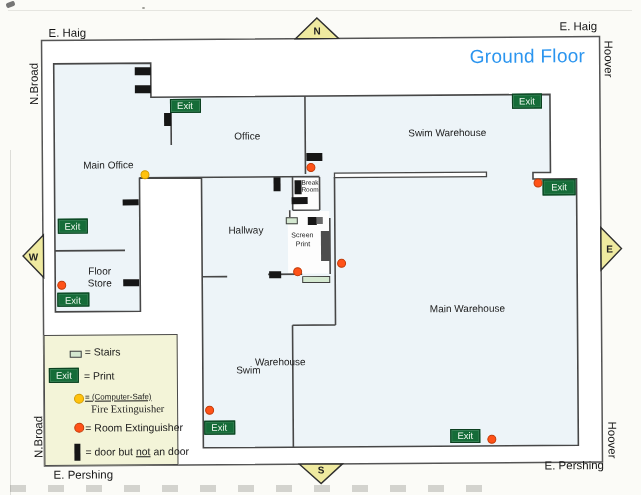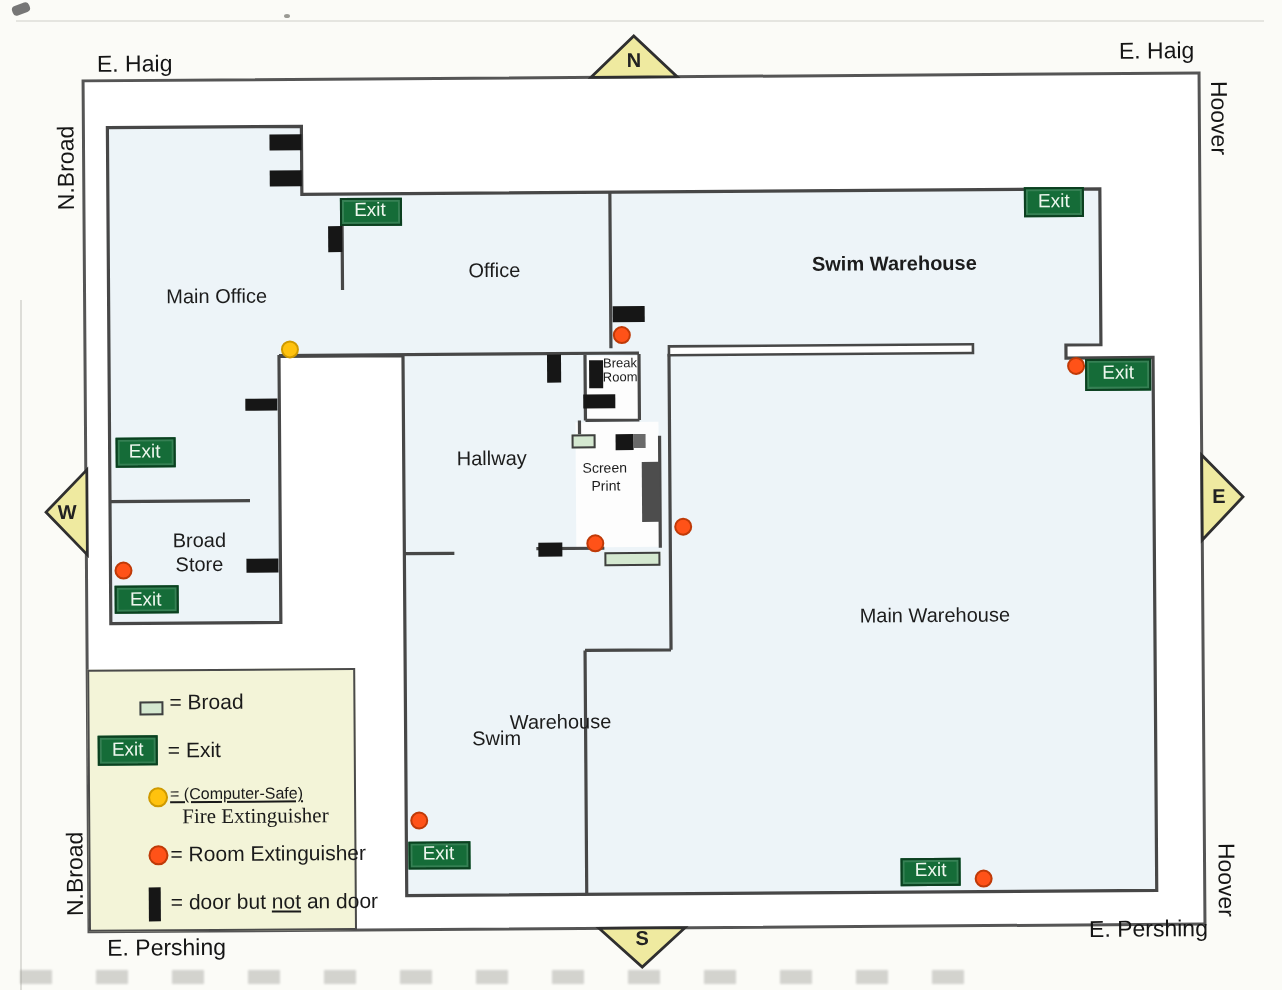--- a/index.html
+++ b/index.html
@@ -79,44 +79,45 @@
              M55,249 H125" fill="none" stroke="#474747" stroke-width="1.6"></path>
 
     <rect x="335" y="173.3" width="152" height="4.4" fill="#ffffff" stroke="#474747" stroke-width="1.3"></rect>
 
     <path d="M297,38.5 L318.5,18 L340,38.5 Z" fill="#efeaa0" stroke="#2f2f2f" stroke-width="1.4"></path>
     <path d="M298,464 L319.5,483.5 L341,464 Z" fill="#efeaa0" stroke="#2f2f2f" stroke-width="1.4"></path>
     <path d="M43.5,233 L23,254 L43.5,275.5 Z" fill="#efeaa0" stroke="#2f2f2f" stroke-width="1.4"></path>
     <path d="M601,229.5 L621.5,250.5 L601,272 Z" fill="#efeaa0" stroke="#2f2f2f" stroke-width="1.4"></path>
   </svg>
 
+  <div class="title" style="left:471px;top:47px;">Ground Floor</div>
 
   <div class="street" style="left:50px;top:25px;">E. Haig</div>
   <div class="street" style="left:561px;top:22px;">E. Haig</div>
   <div class="street vert" style="left:35px;top:82px;">N.Broad</div>
   <div class="street vert" style="left:37px;top:435px;">N.Broad</div>
   <div class="street vert-r" style="left:610px;top:61px;">Hoover</div>
   <div class="street vert-r" style="left:611px;top:442px;">Hoover</div>
   <div class="street" style="left:52px;top:467px;">E. Pershing</div>
   <div class="street" style="left:543px;top:461px;">E. Pershing</div>
 
   <div class="compass-letter" style="left:318.5px;top:31px;">N</div>
   <div class="compass-letter" style="left:319.5px;top:470px;">S</div>
   <div class="compass-letter" style="left:33.5px;top:254.5px;">W</div>
   <div class="compass-letter" style="left:609.5px;top:250.5px;">E</div>
 
-  <div class="room-label" style="left:109px;top:148px;">Main Office</div>
+  <div class="room-label" style="left:109px;top:164px;">Main Office</div>
   <div class="room-label" style="left:248px;top:136px;">Office</div>
-  <div class="room-label" style="left:448px;top:134px;font-weight:bold;">Swim Warehouse</div>
+  <div class="room-label" style="left:448px;top:134px;">Swim Warehouse</div>
   <div class="room-label" style="left:246px;top:230px;">Hallway</div>
   <div class="room-label small" style="left:310.5px;top:183px;">Break</div>
   <div class="room-label small" style="left:310.5px;top:190px;">Room</div>
   <div class="room-label small2" style="left:302.5px;top:235px;">Screen</div>
   <div class="room-label small2" style="left:303px;top:244px;">Print</div>
-  <div class="room-label" style="left:99.5px;top:270px;">Broad</div>
+  <div class="room-label" style="left:99.5px;top:270px;">Floor</div>
   <div class="room-label" style="left:99.5px;top:282px;text-align:center;">Store</div>
   <div class="room-label" style="left:247.5px;top:370px;">Swim</div>
   <div class="room-label" style="left:247.5px;top:362px;margin-left:32px;">Warehouse</div>
   <div class="room-label" style="left:467px;top:310px;">Main Warehouse</div>
 
   <div class="exit" style="left:170.5px;top:97.5px;width:31px;height:14px;">Exit</div>
   <div class="exit" style="left:513px;top:94.5px;width:30px;height:15px;">Exit</div>
   <div class="exit" style="left:543px;top:181px;width:33px;height:15.5px;">Exit</div>
   <div class="exit" style="left:57.5px;top:216.5px;width:30px;height:15px;">Exit</div>
   <div class="exit" style="left:56.5px;top:291px;width:32px;height:14px;">Exit</div>
@@ -144,24 +145,24 @@
   <div class="dot orange" style="left:306.5px;top:162.5px;width:9px;height:9px;"></div>
   <div class="dot orange" style="left:533.5px;top:179.5px;width:9px;height:9px;"></div>
   <div class="dot orange" style="left:292.5px;top:266.5px;width:9px;height:9px;"></div>
   <div class="dot orange" style="left:336.5px;top:258.5px;width:9px;height:9px;"></div>
   <div class="dot orange" style="left:56.5px;top:278.5px;width:9px;height:9px;"></div>
   <div class="dot orange" style="left:203.5px;top:404.5px;width:9px;height:9px;"></div>
   <div class="dot orange" style="left:485.5px;top:435.5px;width:9px;height:9px;"></div>
 
   <div class="legend-box">
     <div class="stairs" style="left:25px;top:14.5px;width:12px;height:7px;"></div>
-    <div class="legend-text" style="left:40px;top:10px;">= Broad</div>
+    <div class="legend-text" style="left:40px;top:10px;">= Stairs</div>
 
     <div class="exit" style="left:4px;top:32px;width:30px;height:14.5px;">Exit</div>
-    <div class="legend-text" style="left:39px;top:34px;">= Exit</div>
+    <div class="legend-text" style="left:39px;top:34px;">= Print</div>
 
     <div class="dot yellow" style="left:28.5px;top:57.5px;width:10px;height:10px;"></div>
     <div class="legend-text tiny" style="left:40px;top:57px;text-decoration:underline;">= (Computer-Safe)</div>
     <div class="legend-text" style="left:46px;top:67.5px;font-family:Liberation Serif, serif;">Fire Extinguisher</div>
 
     <div class="dot orange" style="left:28.5px;top:86.5px;width:10px;height:10px;"></div>
     <div class="legend-text" style="left:40px;top:86px;">= Room Extinguisher</div>
 
     <div class="door" style="left:28.5px;top:107.5px;width:6.5px;height:17px;"></div>
     <div class="legend-text" style="left:40px;top:109.5px;"><span>= door but </span><span class="u">not</span><span> an door</span></div>

